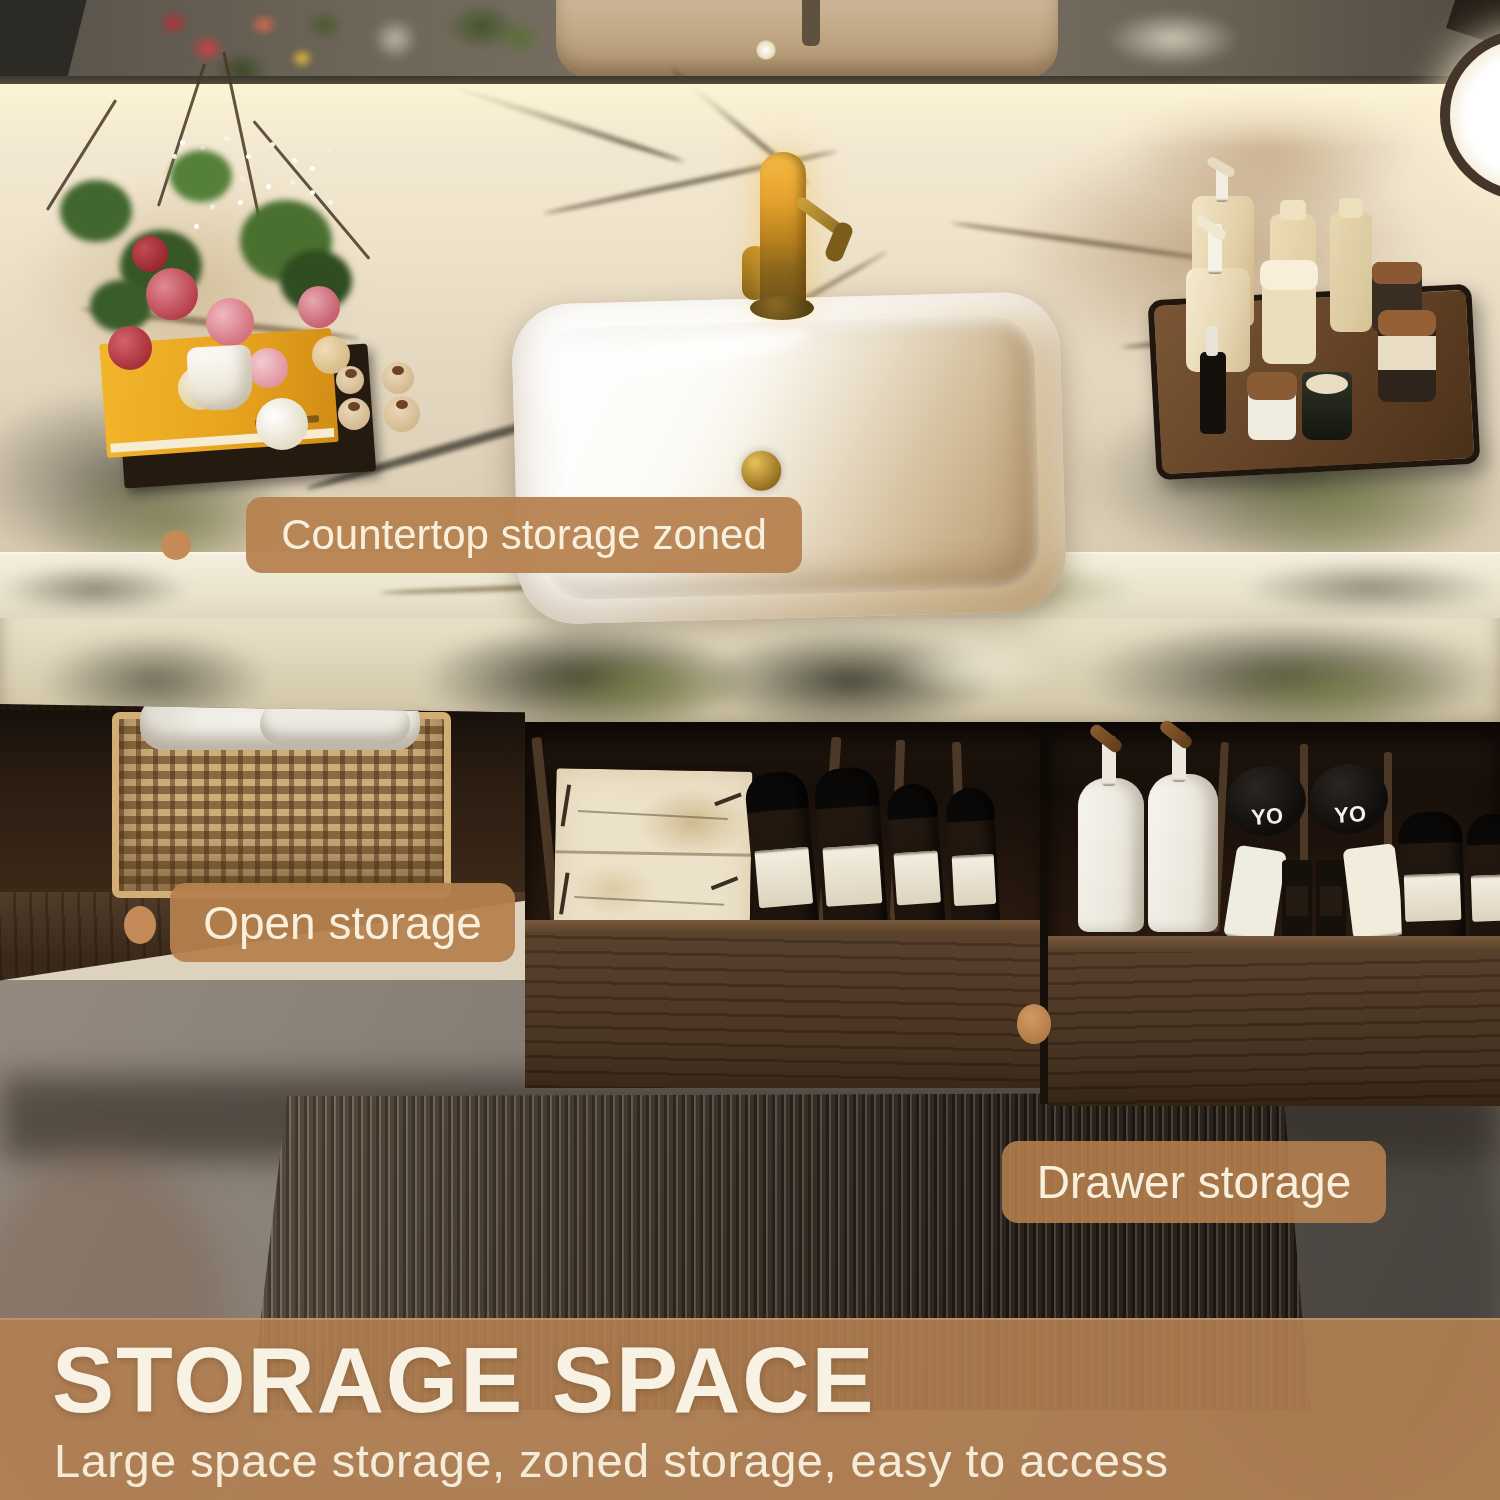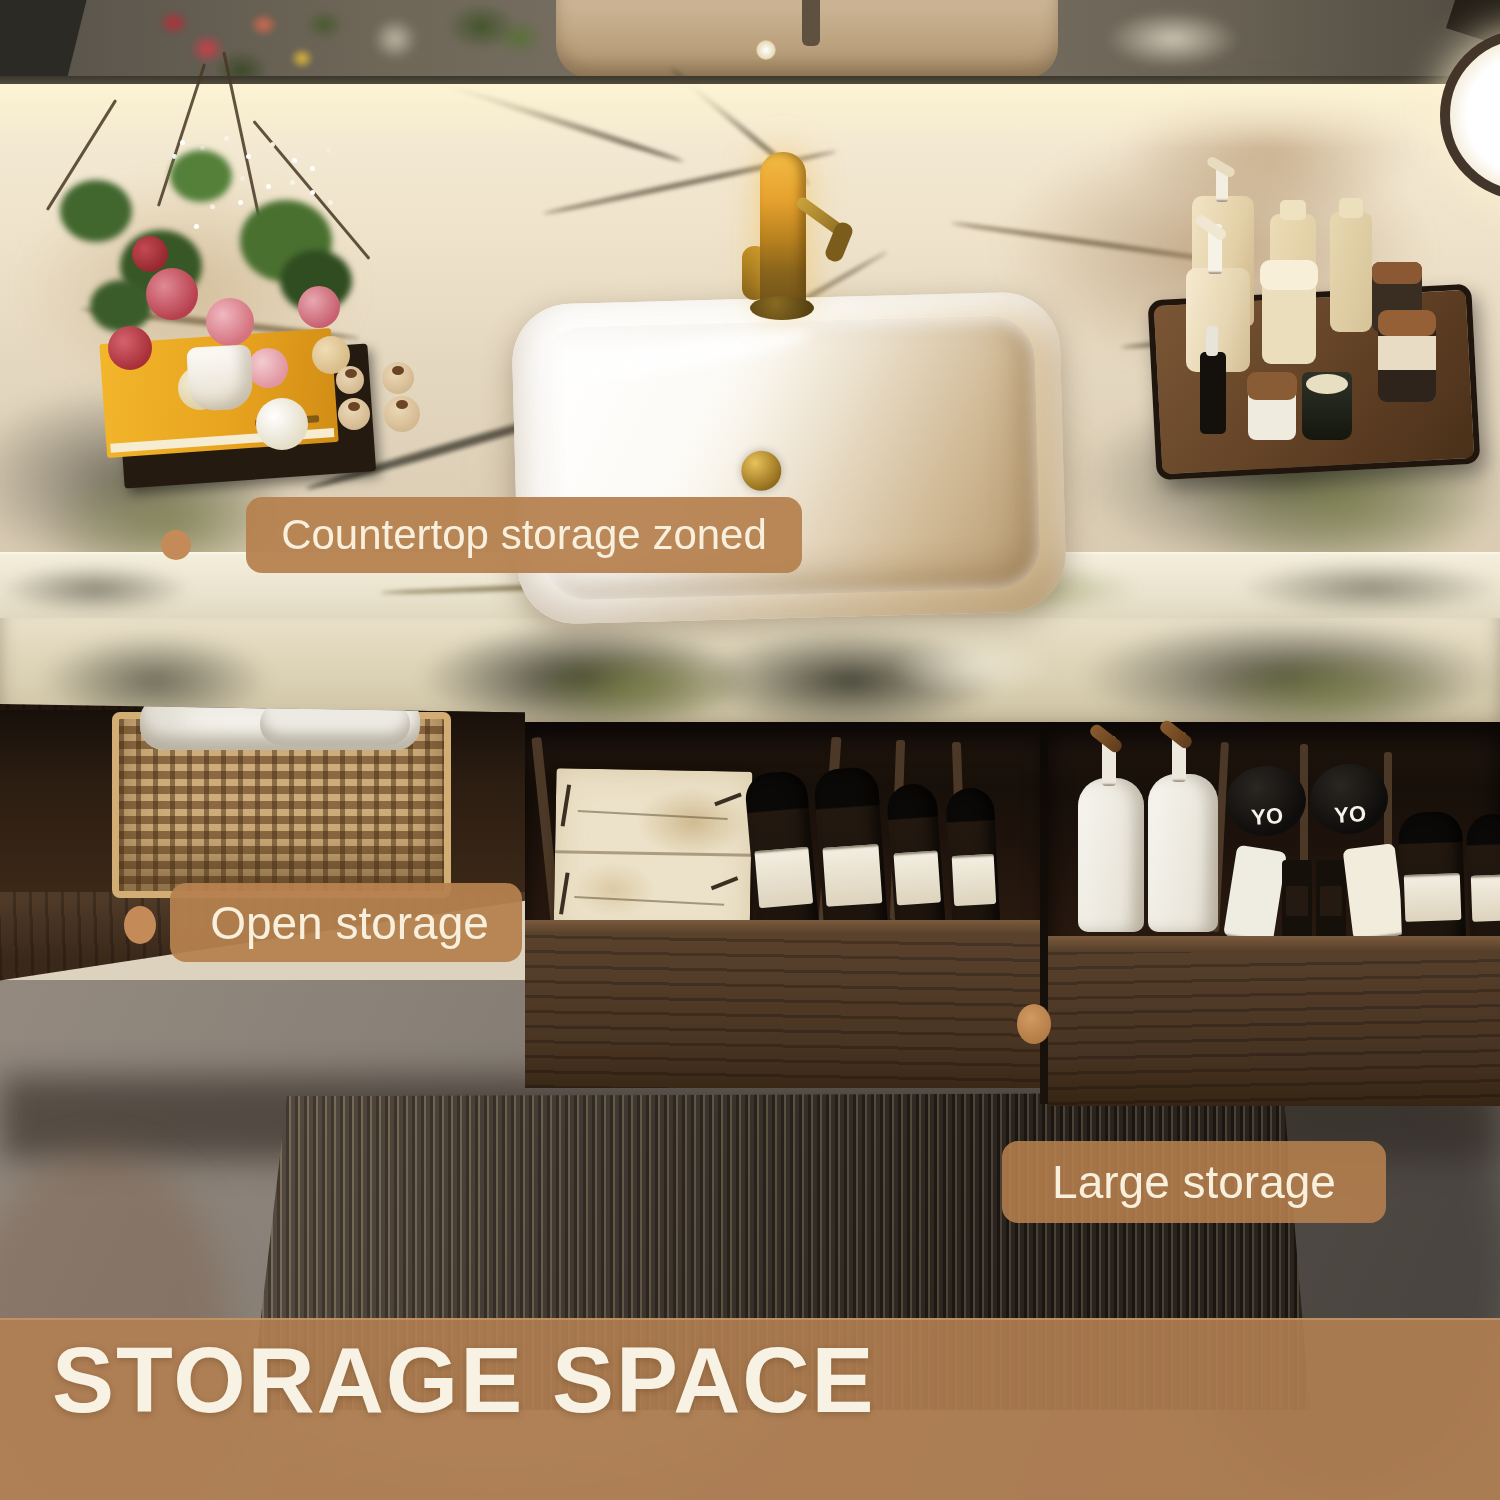--- a/index.html
+++ b/index.html
@@ -308,21 +308,21 @@
   .tb10 span{position:absolute;left:4px;top:2px;width:42px;height:20px;border-radius:50%;background:#e8dfc2;}
   .sconce{left:1440px;top:30px;width:150px;height:150px;border-radius:50%;border:10px solid #44352a;
     background:radial-gradient(circle,#ffffff 55%,#f1e7cf 78%,#e2d3b4);
     box-shadow:0 0 44px rgba(255,242,205,.9);}
   .sc-corner{left:1452px;top:-10px;width:70px;height:50px;background:#221d16;transform:rotate(18deg);}
 
   
   .pill{position:absolute;display:flex;align-items:center;justify-content:center;
     background:rgba(182,129,79,.94);border-radius:16px;color:#f8f0dd;}
   .pill-countertop{left:246px;top:497px;width:556px;height:76px;font-size:42px;}
-  .pill-open{left:170px;top:883px;width:345px;height:79px;font-size:46px;padding-left:7px;}
+  .pill-open{left:170px;top:883px;width:345px;height:79px;font-size:46px;}
   .pill-drawer{left:1002px;top:1141px;width:384px;height:82px;font-size:46px;background:rgba(182,129,79,.88);}
   .dot{position:absolute;border-radius:50%;background:#c48b58;}
   .dot-countertop{left:161px;top:530px;width:30px;height:30px;}
   .dot-open{left:124px;top:906px;width:32px;height:38px;}
 
   
   .banner{left:0;top:1318px;width:1500px;height:182px;background:rgba(178,127,82,.9);
     border-top:2px solid rgba(205,158,110,.6);}
   .banner h1{margin:14px 0 0 52px;font-size:93px;line-height:1.0;font-weight:bold;
     letter-spacing:2px;color:#f8f2e4;text-shadow:0 2px 6px rgba(90,60,30,.35);}
@@ -566,20 +566,21 @@
 
   <div class="dot dot-countertop"></div>
   <div class="pill pill-countertop">
     <span>Countertop storage zoned</span>
   </div>
   <div class="dot dot-open"></div>
   <div class="pill pill-open">
     <span>Open storage</span>
   </div>
   <div class="pill pill-drawer">
-    <span>Large storage</span>
+    <span>Drawer storage</span>
   </div>
 
   <div class="abs banner">
     <h1>STORAGE SPACE</h1>
+    <p>Large space storage, zoned storage, easy to access</p>
   </div>
 
 </div>
 
 </body></html>

